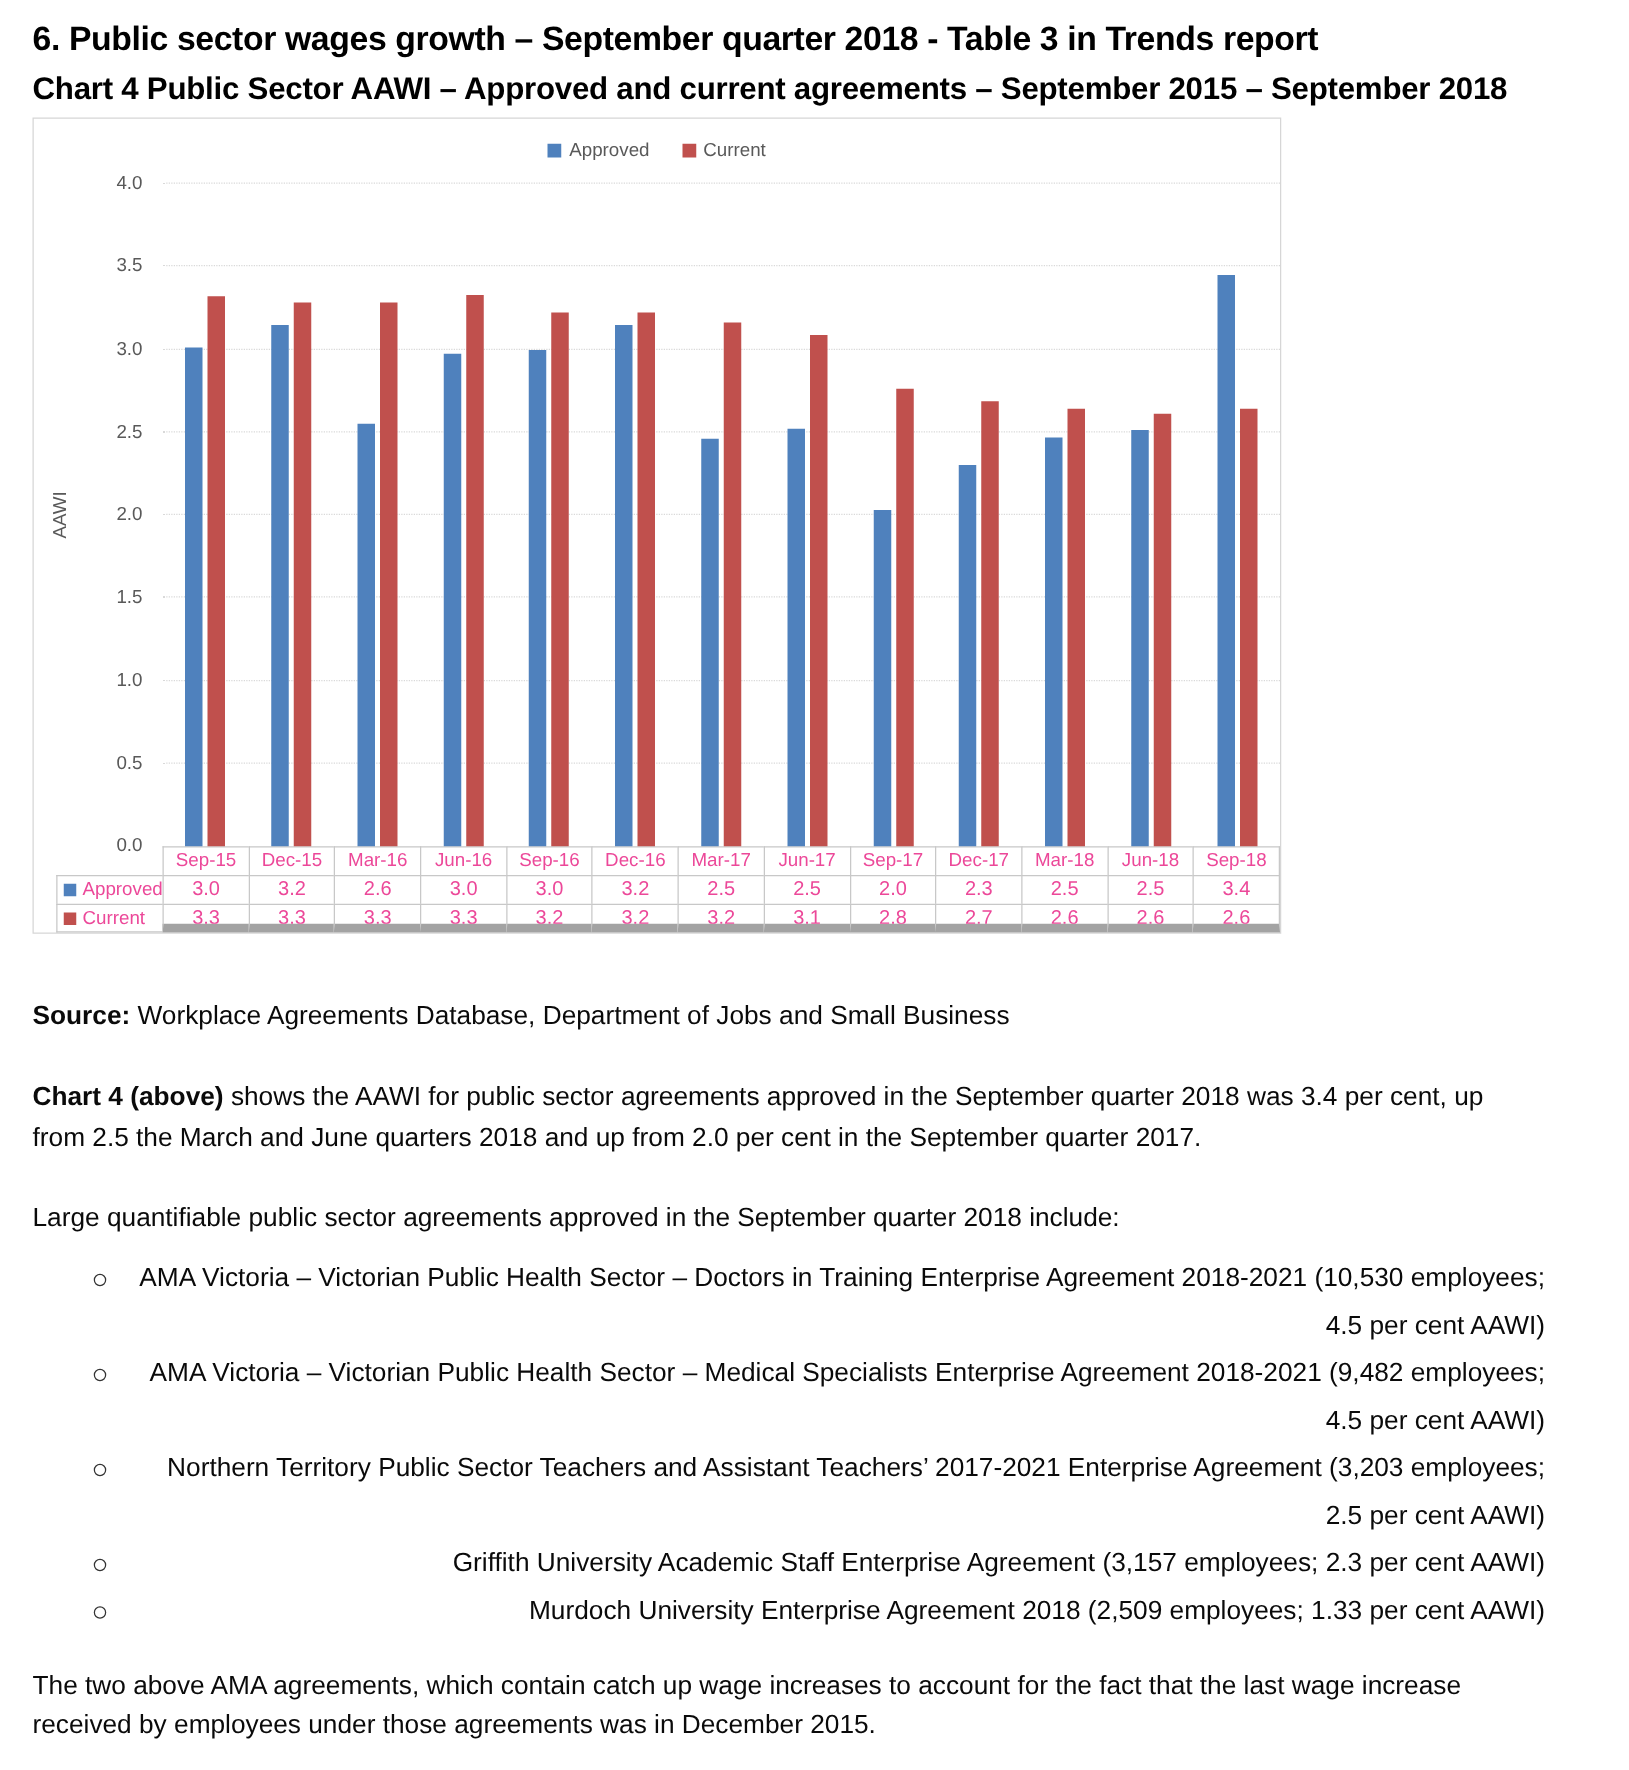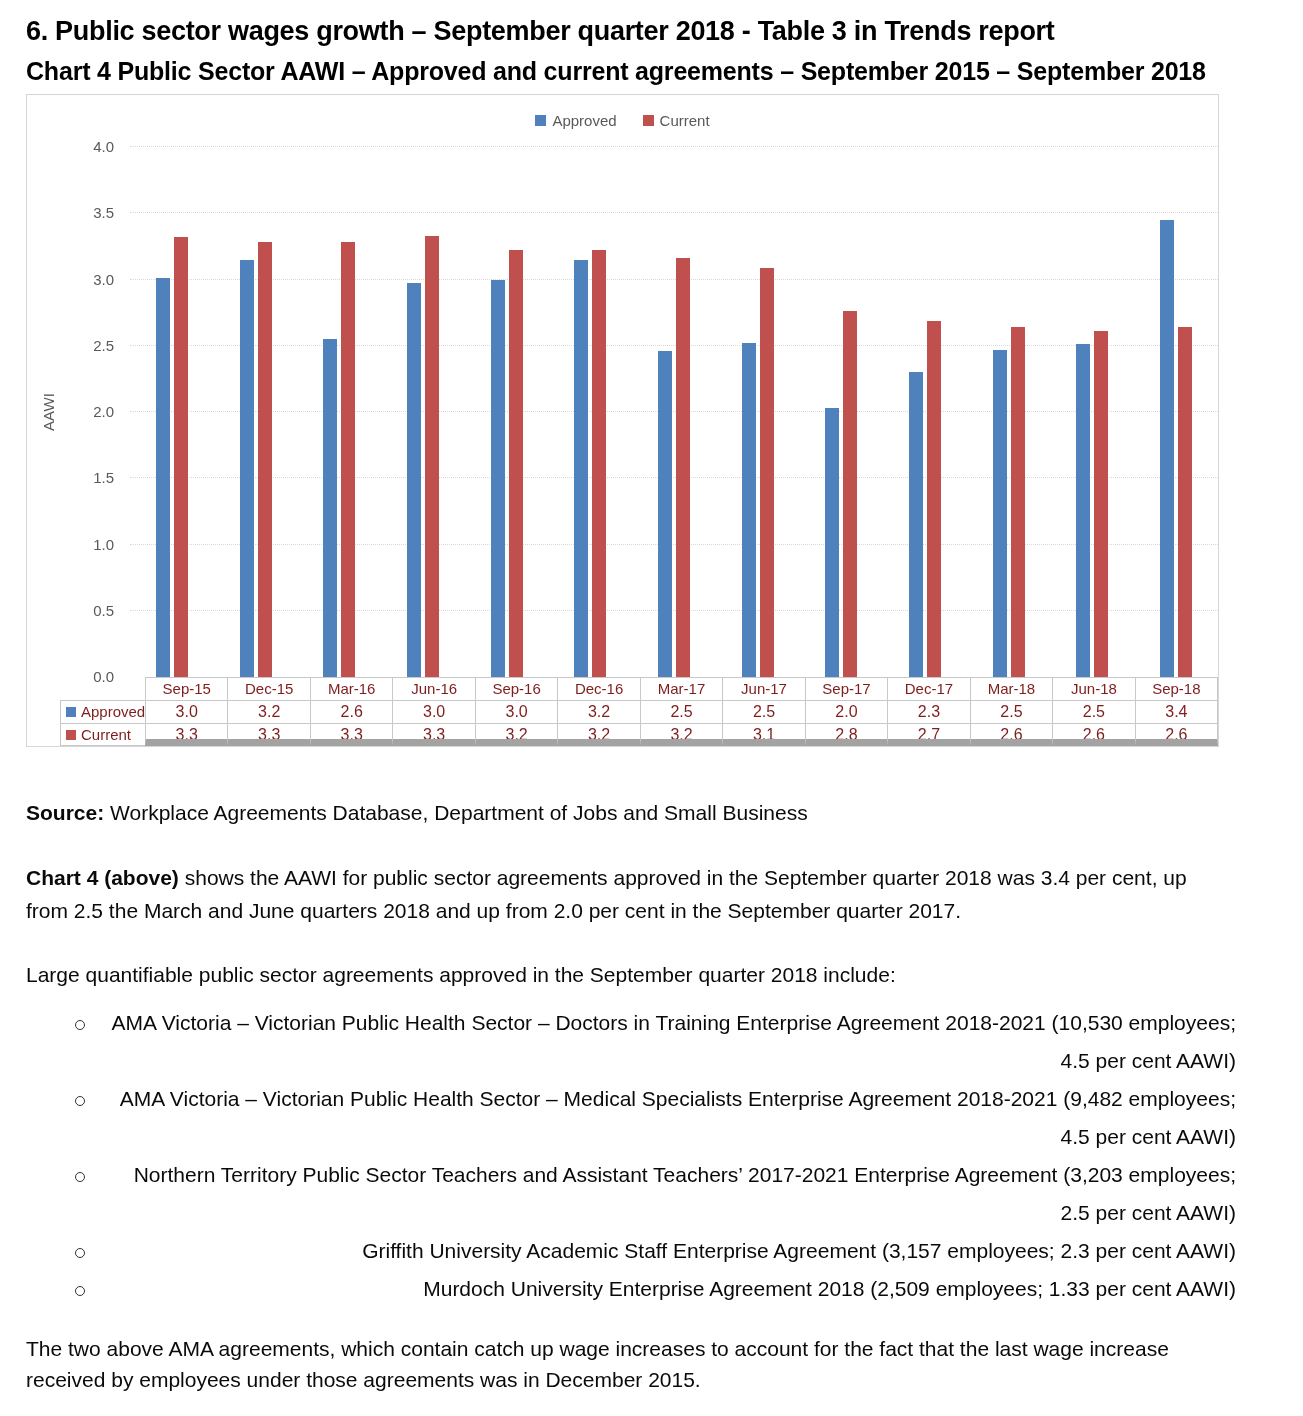--- a/index.html
+++ b/index.html
@@ -15,21 +15,21 @@
     font-size: 27px; font-weight: bold; color: #000;
     letter-spacing: -0.3px; margin: 2px 0 10px 0;
   }
   h2 {
     font-size: 25px; font-weight: bold; color: #000;
     letter-spacing: -0.2px; margin: 0 0 8px 0;
   }
 
   
   .chart-box {
-    width: 1193px; height: 653px;
+    width: 999px; height: 653px;
     border: 1px solid #d6d6d6;
     background: #fff;
     position: relative;
   }
   .legend {
     padding-top: 17px; height: 33px;
     display: flex; justify-content: center; align-items: center; gap: 26px;
     font-size: 15px; color: #595959;
   }
   .legend-item { display: flex; align-items: center; gap: 6px; }
@@ -53,21 +53,21 @@
     position: absolute; left: 0; right: 0; height: 0;
     border-top: 1px dotted #d9d9d9;
   }
   .bar-group {
     position: absolute; bottom: 0; height: 100%;
     display: flex; align-items: flex-end; justify-content: center; gap: 4px;
   }
   .bar { width: 14px; }
 
   
-  .dtable { margin-left: 33px; font-size: 15px; color: #7f1d1d; }
+  .dtable { margin-left: 18px; font-size: 15px; color: #ec4899; }
   .trow { display: flex; }
   .tcell {
     flex: 1; height: 23px; line-height: 22px; text-align: center;
     border-left: 1px solid #c8c8c8; border-top: 1px solid #c8c8c8;
     overflow: hidden; white-space: nowrap;
   }
   .tcell.last { border-right: 1px solid #c8c8c8; }
   .trow.bottom .tcell { border-bottom: 7px solid #a3a3a3; }
   .tlabel {
     flex: none; width: 85px; height: 23px; line-height: 22px;

